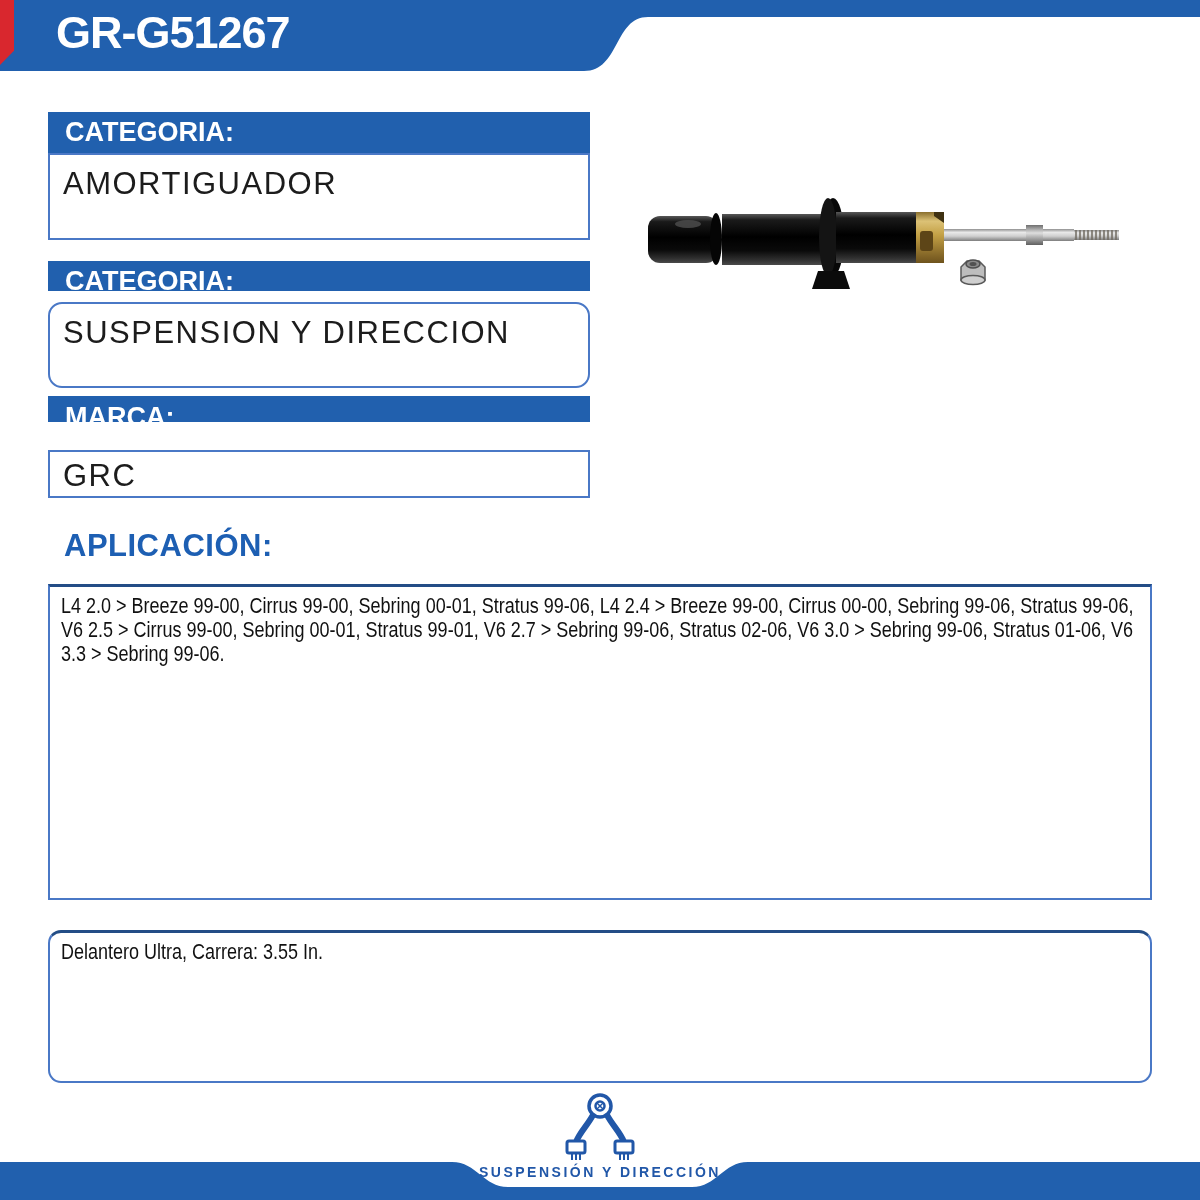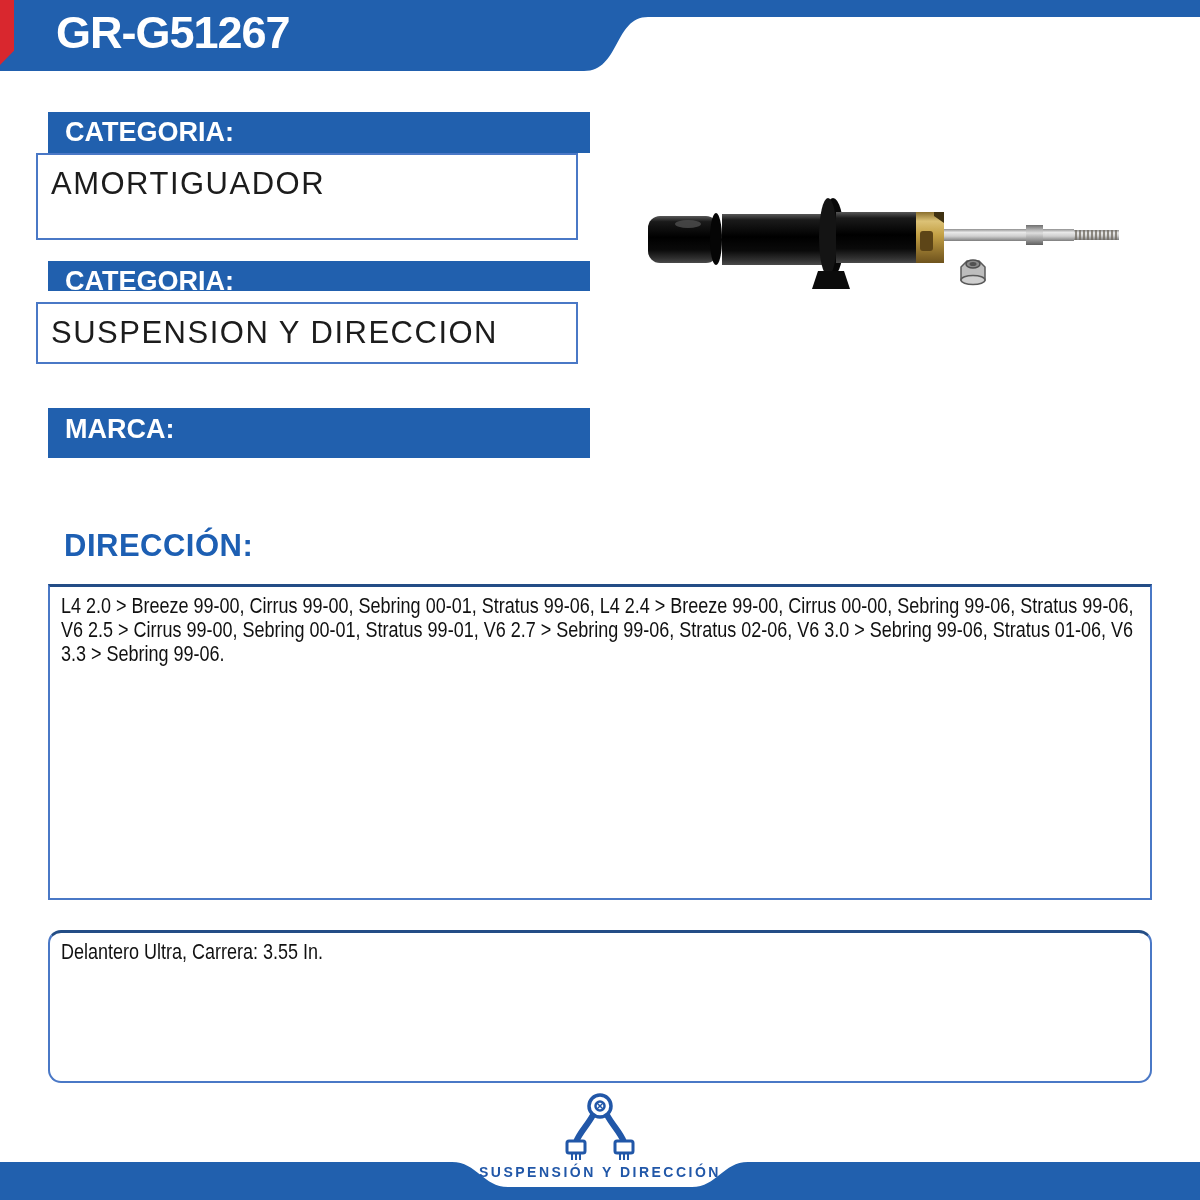--- a/index.html
+++ b/index.html
@@ -12,26 +12,26 @@
   .accent{position:absolute;left:0;top:0;width:14px;height:65px;background:#D9272E;
     clip-path:polygon(0 0,100% 0,100% 78%,0 100%);}
   .part-number{position:absolute;left:56px;top:7px;color:#ffffff;
     font-size:45px;font-weight:700;letter-spacing:-1px;}
   
   .fbar{position:absolute;left:48px;width:542px;background:#2160AE;color:#fff;
     font-weight:700;font-size:27px;padding-left:17px;box-sizing:border-box;}
   .fbar span{display:block;}
   #bar-producto{top:112px;height:41px;line-height:41px;}
   #bar-categoria{top:261px;height:30px;line-height:41px;}
-  #bar-marca{top:408px;height:50px;line-height:42px;}
-  .fbox{position:absolute;left:36px;width:542px;background:#fff;
+  #bar-marca{top:396px;height:26px;line-height:42px;}
+  .fbox{position:absolute;left:48px;width:542px;background:#fff;
     border:2px solid #4A78C6;box-sizing:border-box;color:#1c1c1c;
     font-size:31px;letter-spacing:1.5px;padding:11px 13px;}
   #box-producto{top:153px;height:87px;}
-  #box-categoria{top:302px;height:62px;}
+  #box-categoria{top:302px;height:86px;border-radius:14px;}
   #box-marca{top:450px;height:48px;padding-top:6px;}
   
   .sec-heading{position:absolute;left:64px;color:#1D5FB3;font-weight:700;
     font-size:31px;letter-spacing:.5px;}
   #head-aplicacion{top:528px;}
   #head-especificacion{top:934px;}
   .sbox{position:absolute;left:48px;width:1104px;background:#fff;box-sizing:border-box;
     border:2px solid #4A78C6;border-top:3px solid #234D86;padding:7px 11px;overflow:hidden;}
   #box-aplicacion{top:566px;height:316px;margin-top:18px;}
   #box-especificacion{top:930px;height:153px;border-radius:13px;}
@@ -64,20 +64,23 @@
 
   <div class="fbar" id="bar-categoria">
     <span>CATEGORIA:</span>
   </div>
   <div class="fbox" id="box-categoria">
     <span>SUSPENSION Y DIRECCION</span>
   </div>
 
   <div class="fbar" id="bar-marca">
     <span>MARCA:</span>
+  </div>
+  <div class="fbox" id="box-marca">
+    <span>GRC</span>
   </div>
 
   <svg class="photo-svg" width="500" height="125" viewBox="0 0 500 125">
     <defs>
       <linearGradient id="gBody" x1="0" y1="0" x2="0" y2="1">
         <stop offset="0" stop-color="#585858"></stop>
           <stop offset="0.12" stop-color="#1a1a1a"></stop>
         <stop offset="0.45" stop-color="#000000"></stop>
           <stop offset="0.72" stop-color="#0a0a0a"></stop>
         <stop offset="0.9" stop-color="#2f2f2f"></stop>
@@ -131,21 +134,21 @@
       <line x1="486" y1="47" x2="486" y2="57"></line>
     </g>
     <g>
       <polygon points="331,84 337,78 349,78 355,84 355,97 331,97" fill="#bdbdbd" stroke="#5a5a5a" stroke-width="1.5"></polygon>
       <ellipse cx="343" cy="97" rx="12" ry="4.5" fill="#cfcfcf" stroke="#5a5a5a" stroke-width="1.5"></ellipse>
       <ellipse cx="343" cy="81" rx="7" ry="4" fill="#8a8a8a" stroke="#4e4e4e" stroke-width="1.5"></ellipse>
       <ellipse cx="343" cy="81" rx="3.5" ry="2" fill="#515151"></ellipse>
     </g>
   </svg>
 
-  <div class="sec-heading" id="head-aplicacion">DIRECCIÓN:</div>
+  <div class="sec-heading" id="head-aplicacion">APLICACIÓN:</div>
   <div class="sbox" id="box-aplicacion">
     <span class="narrow-text">L4 2.0 &gt; Breeze 99-00, Cirrus 99-00, Sebring 00-01, Stratus 99-06, L4 2.4 &gt; Breeze 99-00, Cirrus 00-00, Sebring 99-06, Stratus 99-06, V6 2.5 &gt; Cirrus 99-00, Sebring 00-01, Stratus 99-01, V6 2.7 &gt; Sebring 99-06, Stratus 02-06, V6 3.0 &gt; Sebring 99-06, Stratus 01-06, V6 3.3 &gt; Sebring 99-06.</span>
   </div>
 
   <div class="sec-heading" id="head-especificacion">ESPECIFICACIÓN:</div>
   <div class="sbox" id="box-especificacion">
     <span class="narrow-text">Delantero Ultra, Carrera: 3.55 In.</span>
   </div>
 
   <svg class="footer-svg" width="1200" height="60" viewBox="0 0 1200 60">

